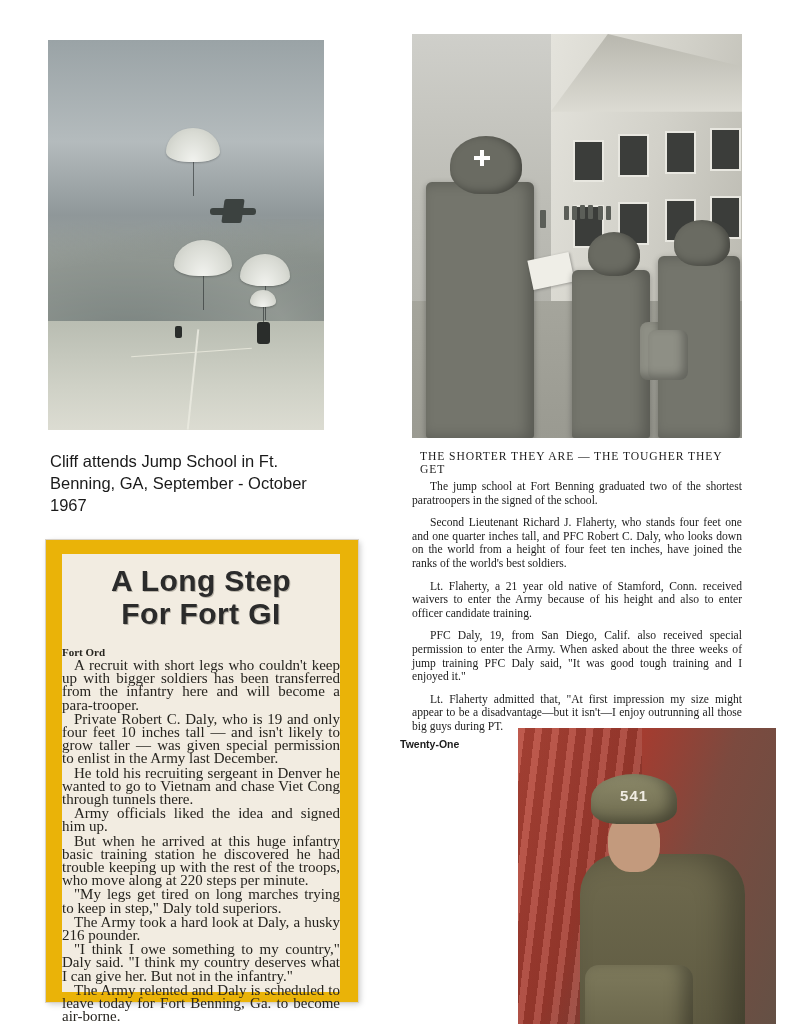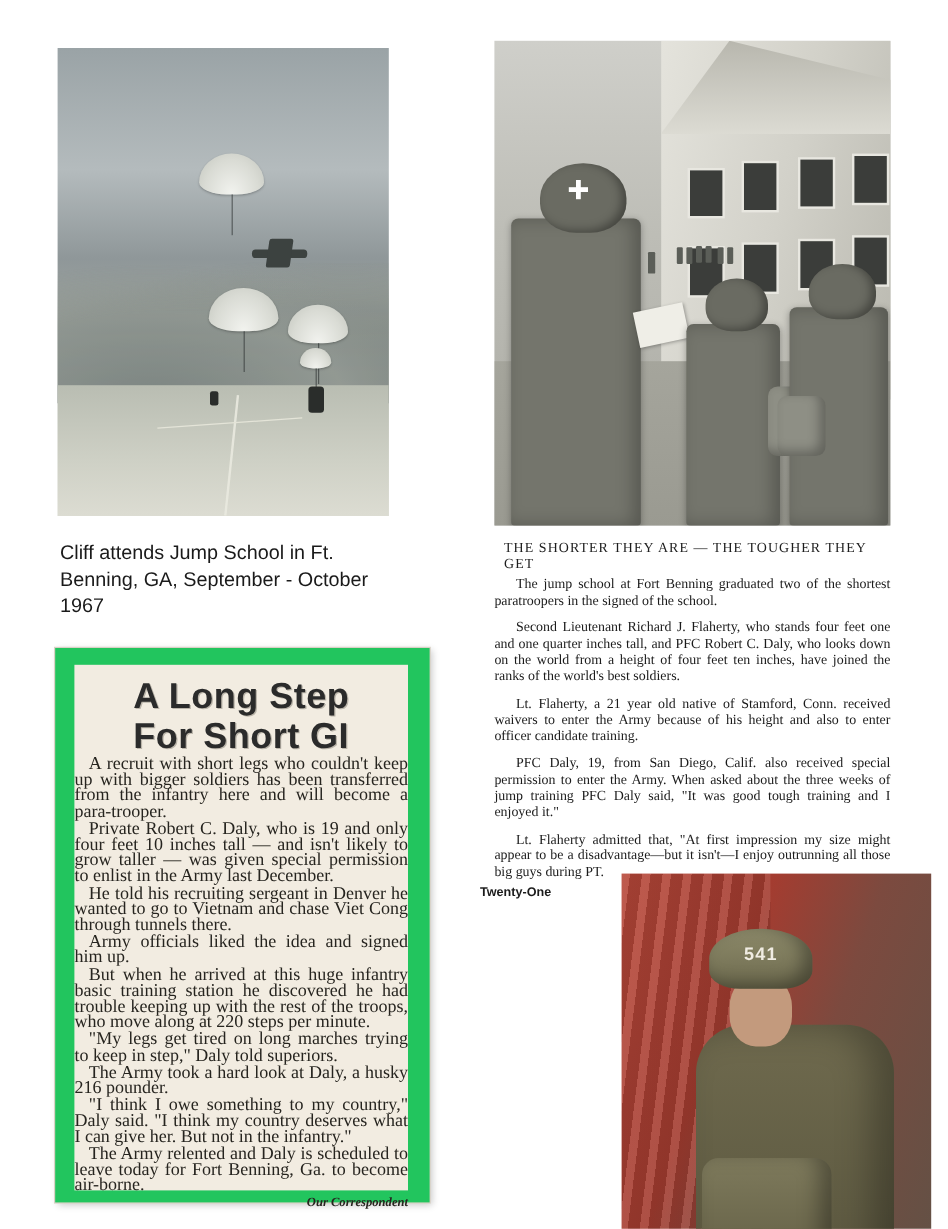--- a/index.html
+++ b/index.html
@@ -130,21 +130,21 @@
     color: #1a1a1a;
   }
 
   
   .clipping {
     position: absolute;
     left: 46px;
     top: 540px;
     width: 312px;
     height: 462px;
-    background: #22c55e;
+    background: #eab308;
     box-shadow: 0 0 0 1px #d9d2c6, 2px 2px 6px rgba(0,0,0,.22);
   }
   .clipping .inner {
     position: absolute;
     left: 16px;
     top: 14px;
     right: 18px;
     bottom: 10px;
     background: #f2ece1;
     filter: none;
@@ -393,22 +393,23 @@
     <div class="jumper" style="left:127px; top:286px;"></div>
     <div class="jumper" style="left:209px; top:282px; width:13px; height:22px; border-radius:3px;"></div>
   </div>
 
   <div class="caption">Cliff attends Jump School in Ft. Benning, GA, September - October 1967</div>
 
   <div class="clipping">
     <div class="inner">
       <div class="clip-head">
         <div>A Long Step</div>
-        <div>For Short GI</div>
+        <div>For Fort GI</div>
       </div>
+      <div class="clip-dateline">Fort Ord</div>
       <div class="clip-body">
         <p>A recruit with short legs who couldn't keep up with bigger soldiers has been transferred from the infantry here and will become a para-trooper.</p>
         <p>Private Robert C. Daly, who is 19 and only four feet 10 inches tall — and isn't likely to grow taller — was given special permission to enlist in the Army last December.</p>
         <p>He told his recruiting sergeant in Denver he wanted to go to Vietnam and chase Viet Cong through tunnels there.</p>
         <p>Army officials liked the idea and signed him up.</p>
         <p>But when he arrived at this huge infantry basic training station he discovered he had trouble keeping up with the rest of the troops, who move along at 220 steps per minute.</p>
         <p>"My legs get tired on long marches trying to keep in step," Daly told superiors.</p>
         <p>The Army took a hard look at Daly, a husky 216 pounder.</p>
         <p>"I think I owe something to my country," Daly said. "I think my country deserves what I can give her. But not in the infantry."</p>
         <p>The Army relented and Daly is scheduled to leave today for Fort Benning, Ga. to become air-borne.</p>

